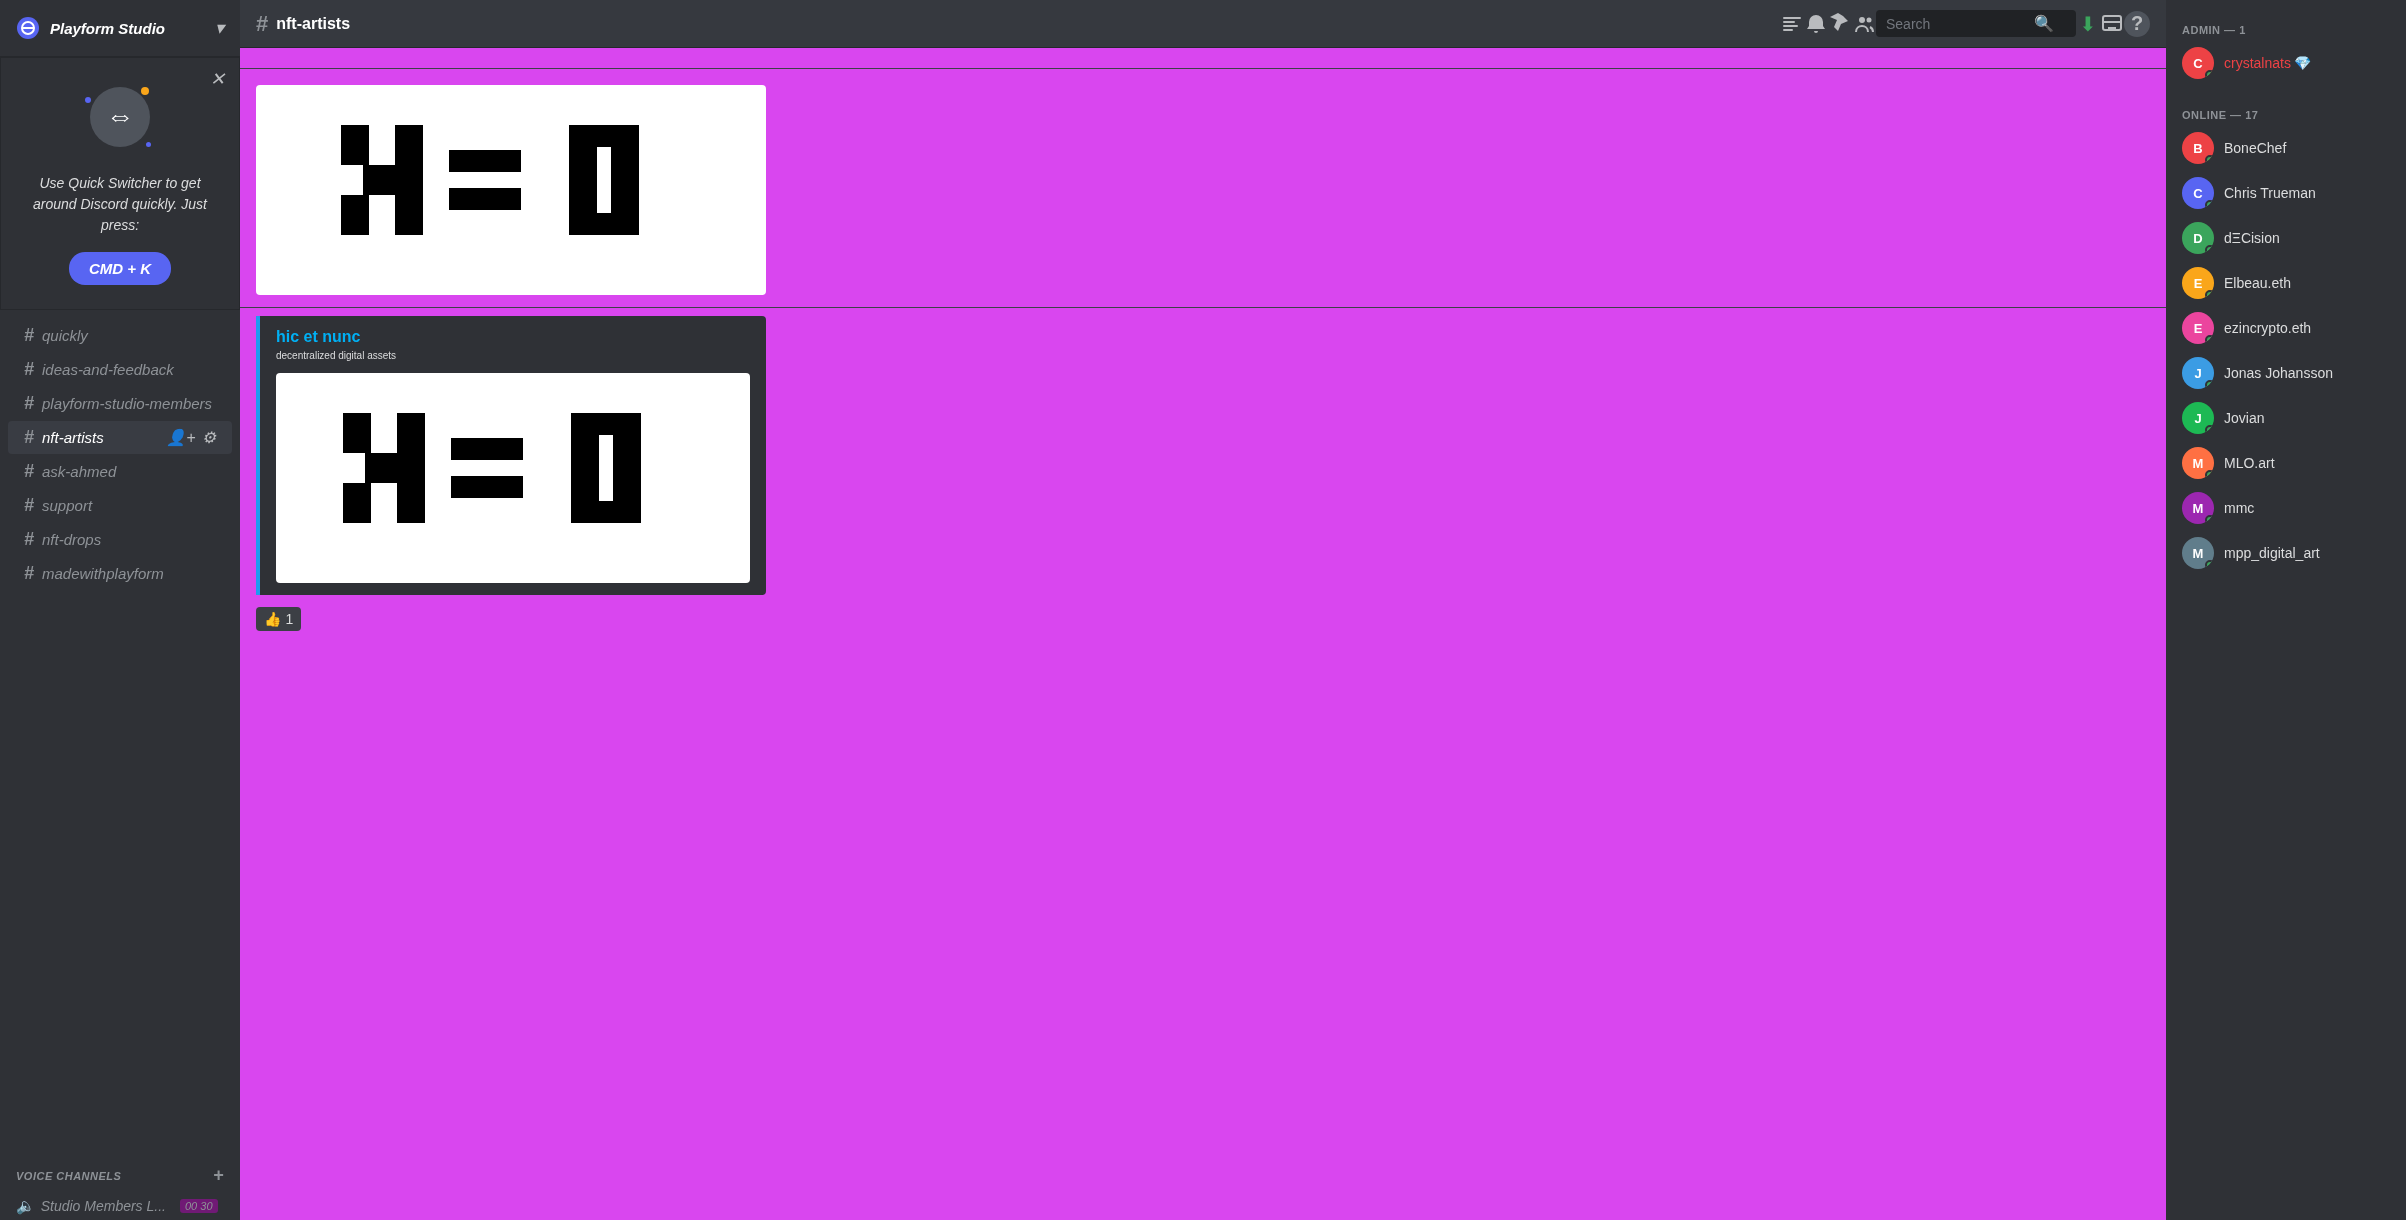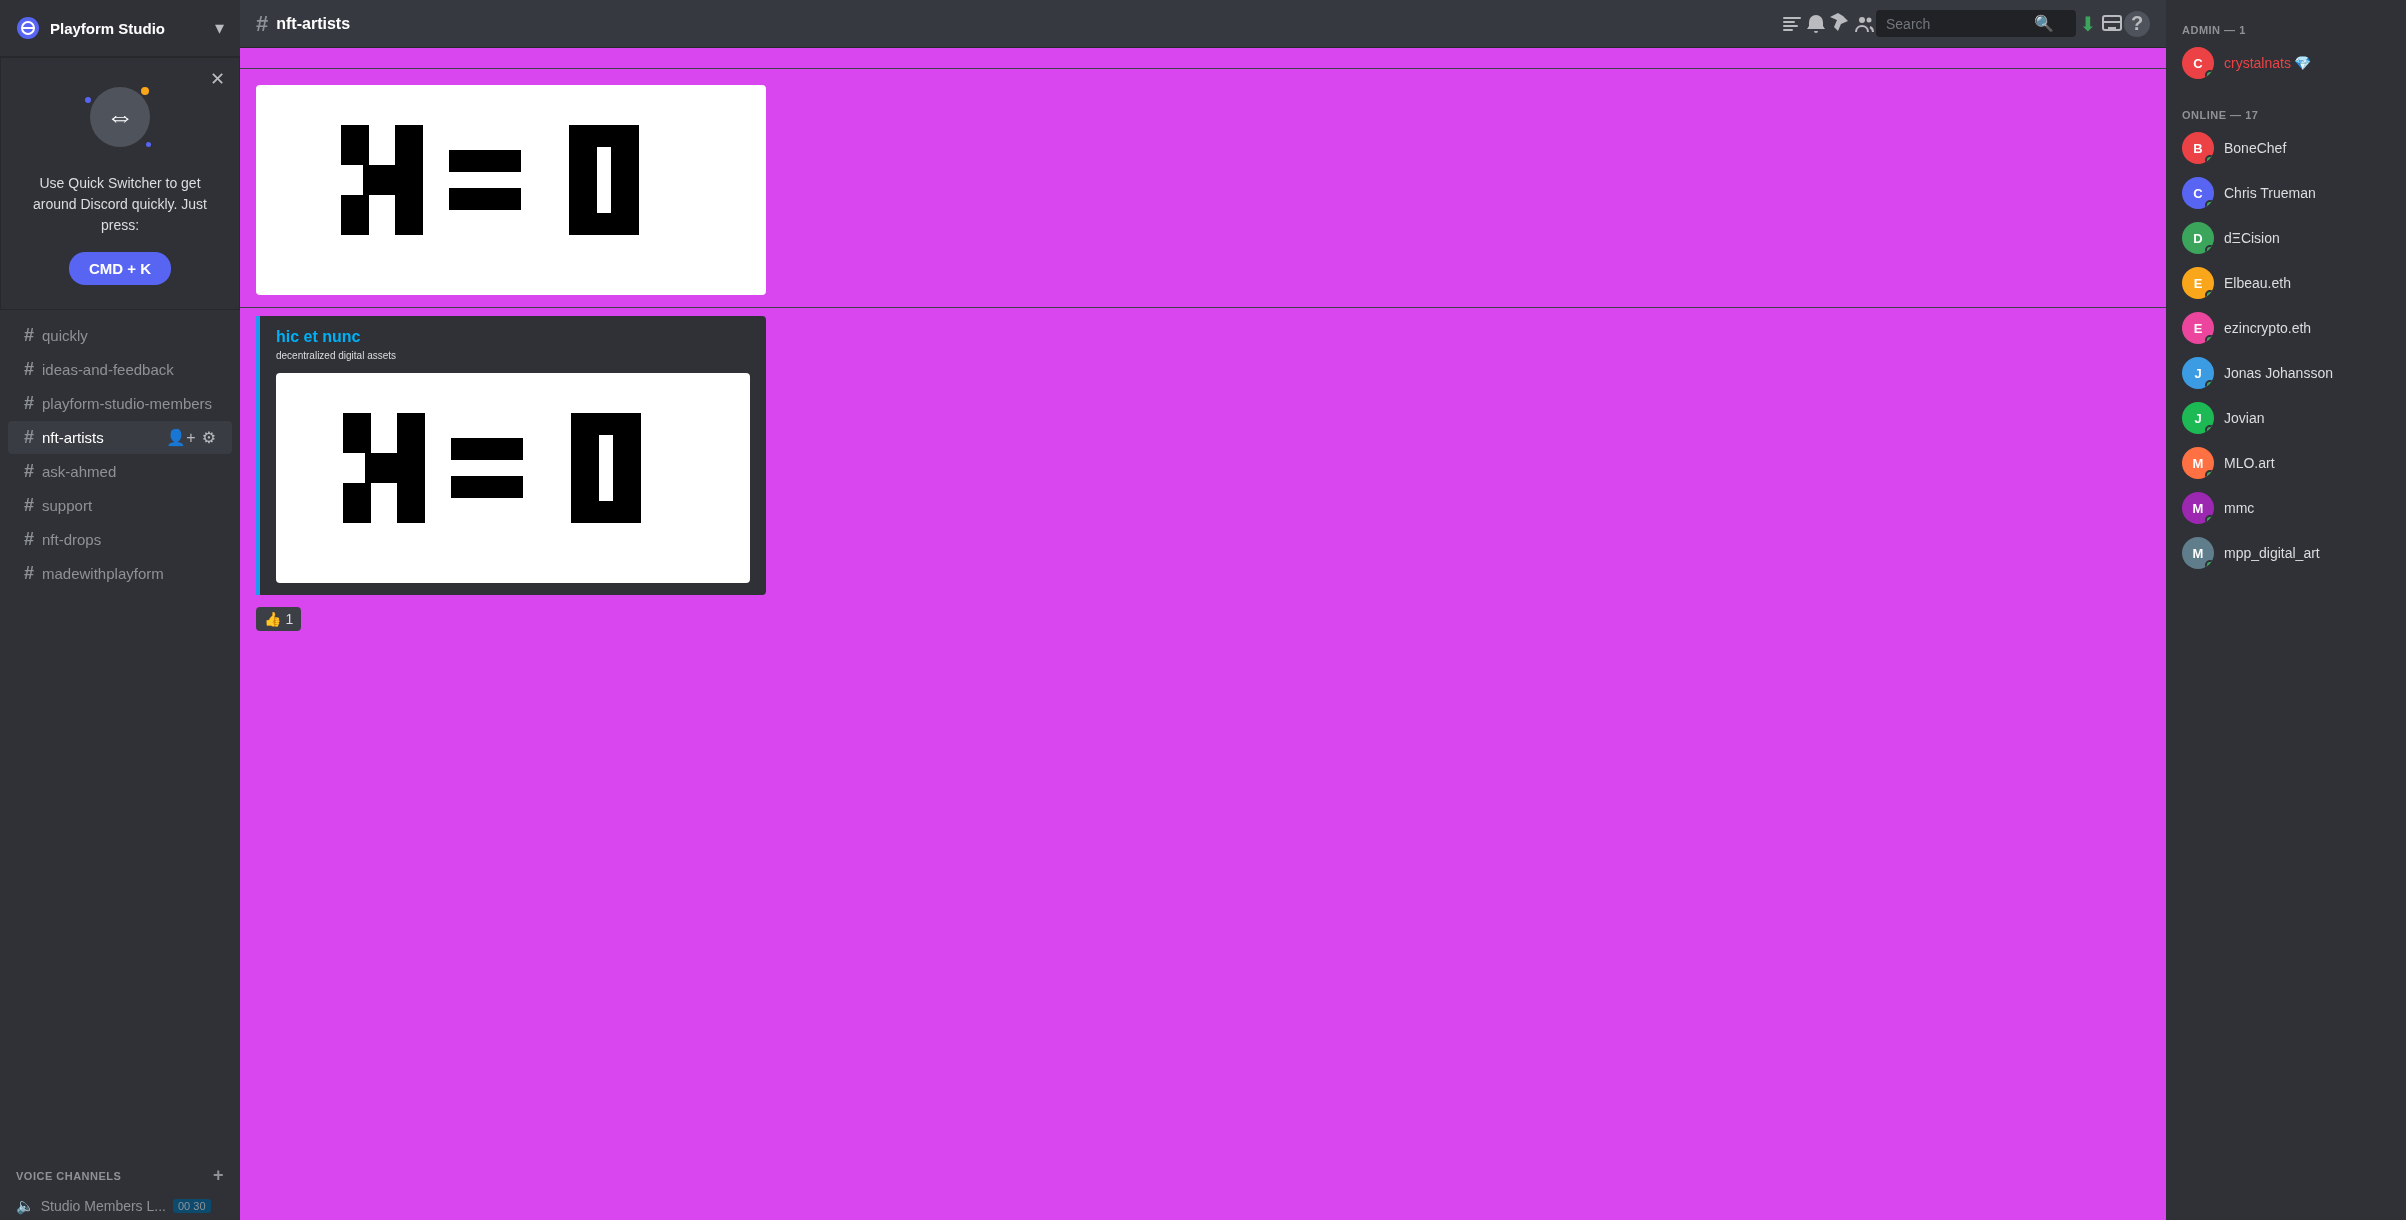--- a/index.html
+++ b/index.html
@@ -15,20 +15,21 @@
 
     
     .sidebar {
       width: 240px;
       min-width: 240px;
       background: #2f3136;
       display: flex;
       flex-direction: column;
       height: 100%;
       position: relative;
+      font-style: italic;
     }
 
     .server-header {
       padding: 16px;
       border-bottom: 1px solid #26282c;
       display: flex;
       align-items: center;
       justify-content: space-between;
       cursor: pointer;
     }
@@ -405,25 +406,25 @@
     .scrollbar::-webkit-scrollbar-track {
       background: transparent;
     }
     .scrollbar::-webkit-scrollbar-thumb {
       background: #202225;
       border-radius: 3px;
     }
 
     .voice-badge {
       font-size: 11px;
-      background: #0c4a6e;
+      background: #701a75;
       color: #8e9297;
       padding: 1px 5px;
       border-radius: 3px;
-      margin-left: 1px;
+      margin-left: 8px;
     }
 
     .header-left {
       display: flex;
       align-items: center;
       gap: 8px;
     }
   </style>
 </head>
 <body>

